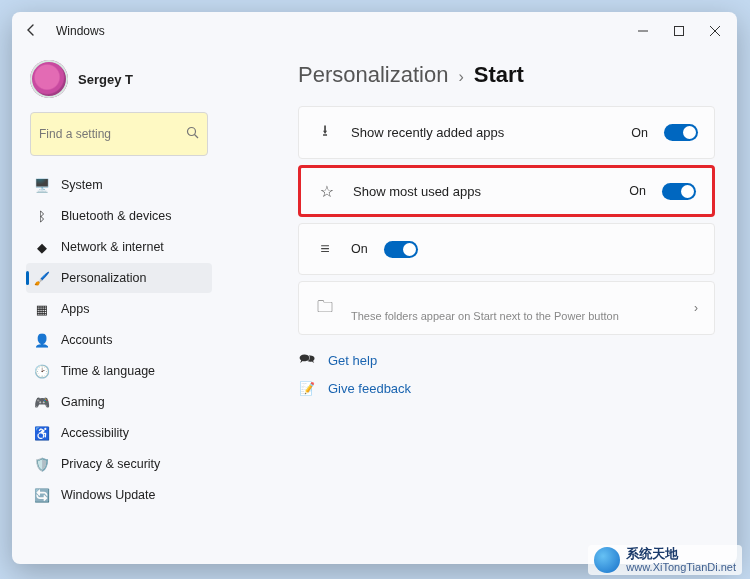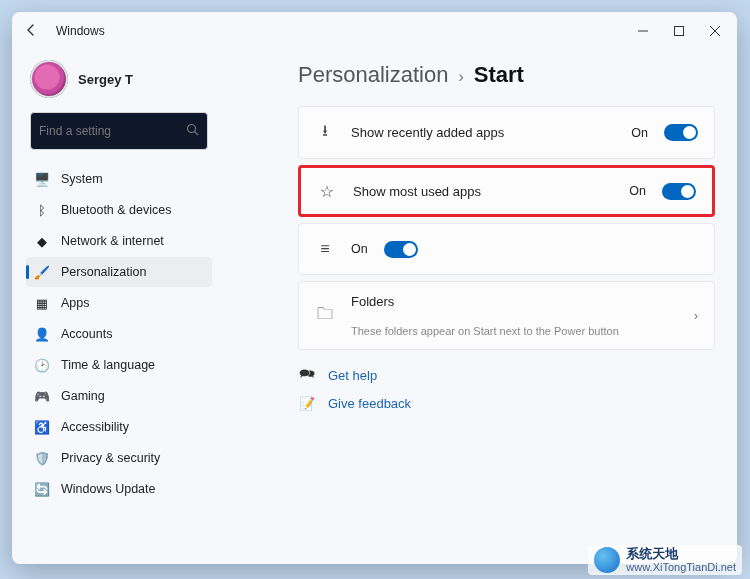--- a/index.html
+++ b/index.html
@@ -8,21 +8,21 @@
   .titlebar { height: 38px; display: flex; align-items: center; padding: 0 4px 0 10px; font-size: 12px; color: #222; }
   .titlebar .back { width: 20px; text-align: center; cursor: pointer; color: #333; }
   .titlebar .title { margin-left: 14px; }
   .win-controls { margin-left: auto; display: flex; }
   .win-controls .wc { width: 36px; height: 30px; display: flex; align-items: center; justify-content: center; cursor: pointer; color: #333; }
   .body { flex: 1; display: flex; overflow: hidden; gap: 48px; }
   .sidebar { width: 208px; padding: 6px 8px 10px 14px; display: flex; flex-direction: column; }
   .user { display: flex; align-items: center; gap: 10px; margin: 4px 0 14px 4px; }
   .avatar { width: 38px; height: 38px; border-radius: 50%; background: radial-gradient(circle at 45% 45%, #e36bb4 0 40%, #c84aa0 45% 55%, #a23c84 60% 100%); box-shadow: inset 0 0 0 2px #d7e9e0; }
   .user-name { font-size: 13px; font-weight: 600; color: #222; }
-  .search { height: 38px; background: #0f172a; border: 1px solid #d6d6d6; border-radius: 4px; margin: 0 4px 14px 4px; display: flex; align-items: center; padding: 0 8px; font-size: 12px; color: #777; }
+  .search { height: 44px; background: #fef9c3; border: 1px solid #d6d6d6; border-radius: 4px; margin: 0 4px 14px 4px; display: flex; align-items: center; padding: 0 8px; font-size: 12px; color: #777; }
   .search .spacer { flex: 1; }
   .nav { display: flex; flex-direction: column; gap: 1px; }
   .nav-item { display: flex; align-items: center; gap: 11px; height: 30px; padding: 0 8px; border-radius: 4px; font-size: 12.5px; color: #222; cursor: pointer; position: relative; }
   .nav-item.selected { background: #ebedf1; }
   .nav-item.selected::before { content: ""; position: absolute; left: 0; top: 8px; bottom: 8px; width: 3px; background: #0067c0; border-radius: 2px; }
   .nav-icon { width: 16px; height: 16px; display: flex; align-items: center; justify-content: center; font-size: 13px; }
   .main { flex: 1; padding: 6px 22px 10px 30px; overflow: hidden; }
   .breadcrumb { display: flex; align-items: baseline; gap: 10px; margin: 6px 0 18px 0; }
   .bc-parent { font-size: 22px; font-weight: 400; color: #555; }
   .bc-sep { font-size: 16px; color: #777; }
@@ -166,21 +166,20 @@
             <div class="toggle on"></div>
           </div>
           <div class="setting-row">
             <span class="ricon">≡</span>
             <span class="rstate">On</span>
             <div class="toggle on"></div>
           </div>
           <div class="setting-row">
             <span class="ricon">🗀</span>
             <div class="rtext">
-              <span class="rlabel">Folders</span>
               <span class="rsub">These folders appear on Start next to the Power button</span>
             </div>
             <span class="chev">›</span>
           </div>
         </div>
 
       <div class="help-links">
         <div class="help-link">
           <span class="hicon">🗪</span>
           <span>Get help</span>

